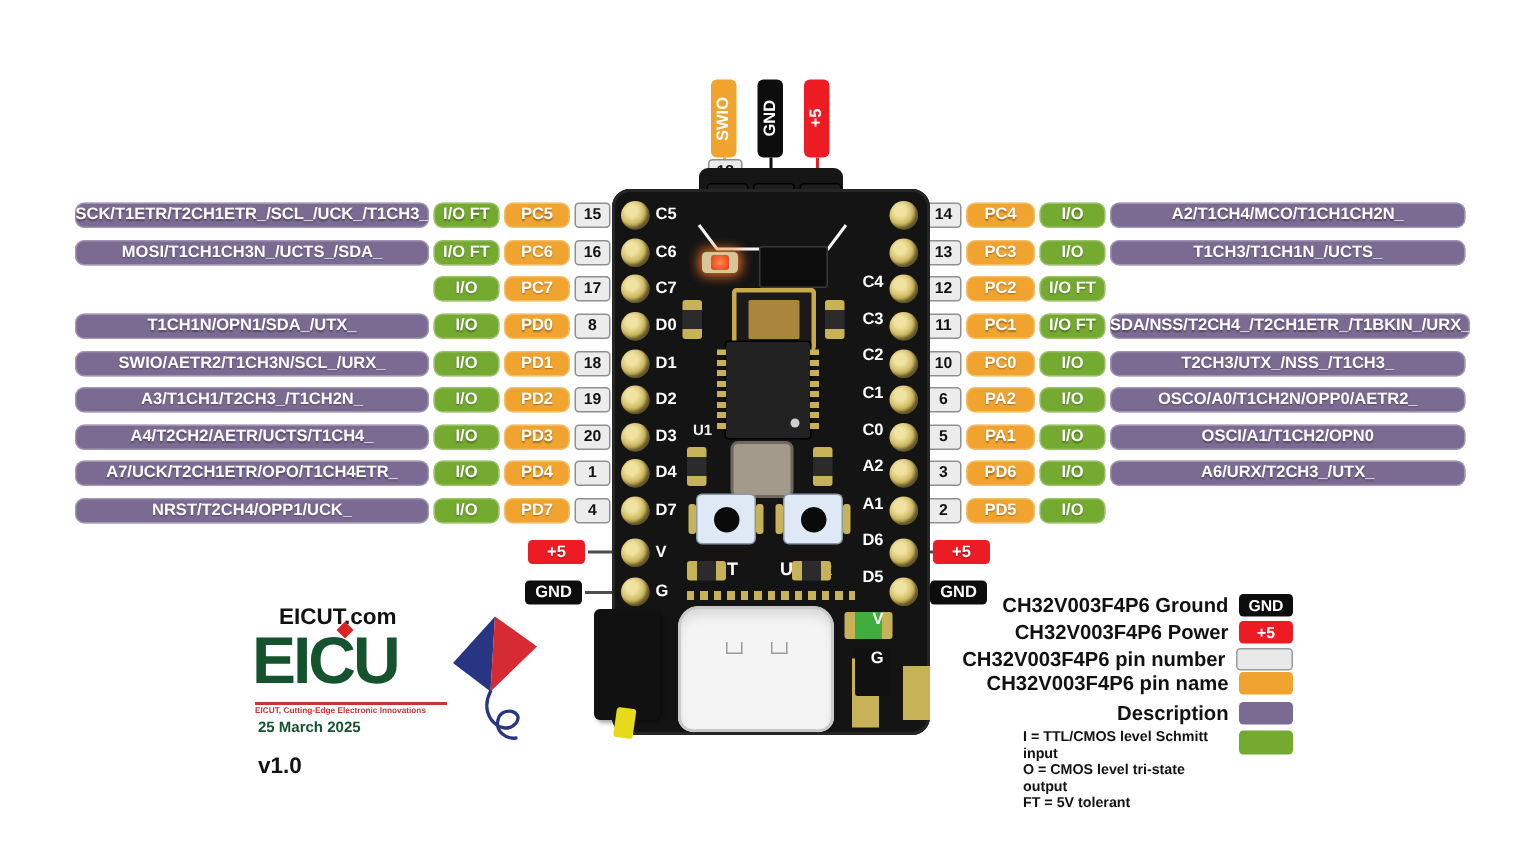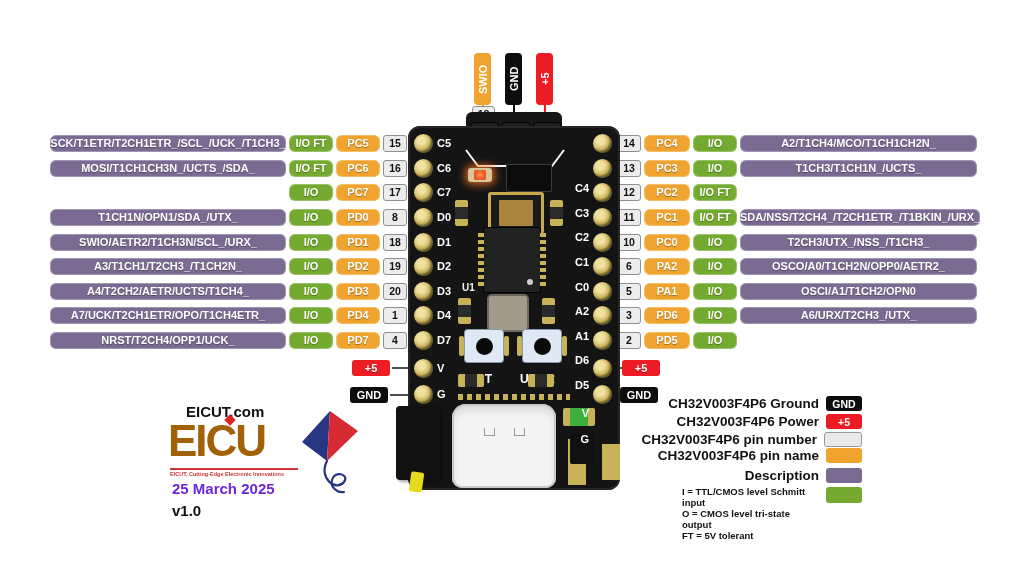--- a/index.html
+++ b/index.html
@@ -98,26 +98,26 @@
   .badge{width:36px;height:15px;border-radius:3px;flex:0 0 auto;display:flex;align-items:center;justify-content:center;
          color:#fff;font-size:10.5px;font-weight:bold;}
   .badge.gnd{background:#0d0d0d;} .badge.pwr{background:#ed1c24;}
   .badge.num{background:#e9e9e9;border:1px solid #9a9a9a;height:13px;}
   .badge.name{background:#f0a42f;} .badge.desc{background:#7b6b93;} .badge.grn{background:#74aa30;height:16px;}
   .notes{position:absolute;left:682px;top:486px;width:138px;font-size:9.5px;font-weight:bold;color:#111;line-height:11px;}
 
   
   .site{position:absolute;left:186px;top:403px;font-size:15px;font-weight:bold;color:#111;}
   .logo{position:absolute;left:168px;top:418px;width:150px;}
-  .logotxt{font-size:44px;font-weight:bold;color:#a16207;letter-spacing:-2px;line-height:46px;}
+  .logotxt{font-size:44px;font-weight:bold;color:#14532d;letter-spacing:-2px;line-height:46px;}
   .logodiamond{position:absolute;left:58px;top:-2px;width:8px;height:8px;background:#d22;transform:rotate(45deg);}
   .tagline{position:absolute;left:2px;top:50px;width:128px;border-top:2px solid #c33;color:#c33;
            font-size:5.5px;font-weight:bold;padding-top:1px;white-space:nowrap;overflow:hidden;}
   .kite{position:absolute;left:292px;top:408px;}
-  .fdate{position:absolute;left:172px;top:480px;font-size:15px;font-weight:bold;color:#6d28d9;}
+  .fdate{position:absolute;left:172px;top:480px;font-size:10px;font-weight:bold;color:#14532d;}
   .fver{position:absolute;left:172px;top:502px;font-size:15px;font-weight:bold;color:#111;}
   .silk{position:absolute;left:408px;top:126px;pointer-events:none;}
   .num18{position:absolute;left:472px;top:106px;width:21px;height:13px;background:#ececec;border:1px solid #8f8f8f;
          border-radius:3px;font-size:10.5px;font-weight:bold;color:#111;display:flex;align-items:center;justify-content:center;}
 </style>
 </head>
 <body>
 
 <div class="stage">
 

